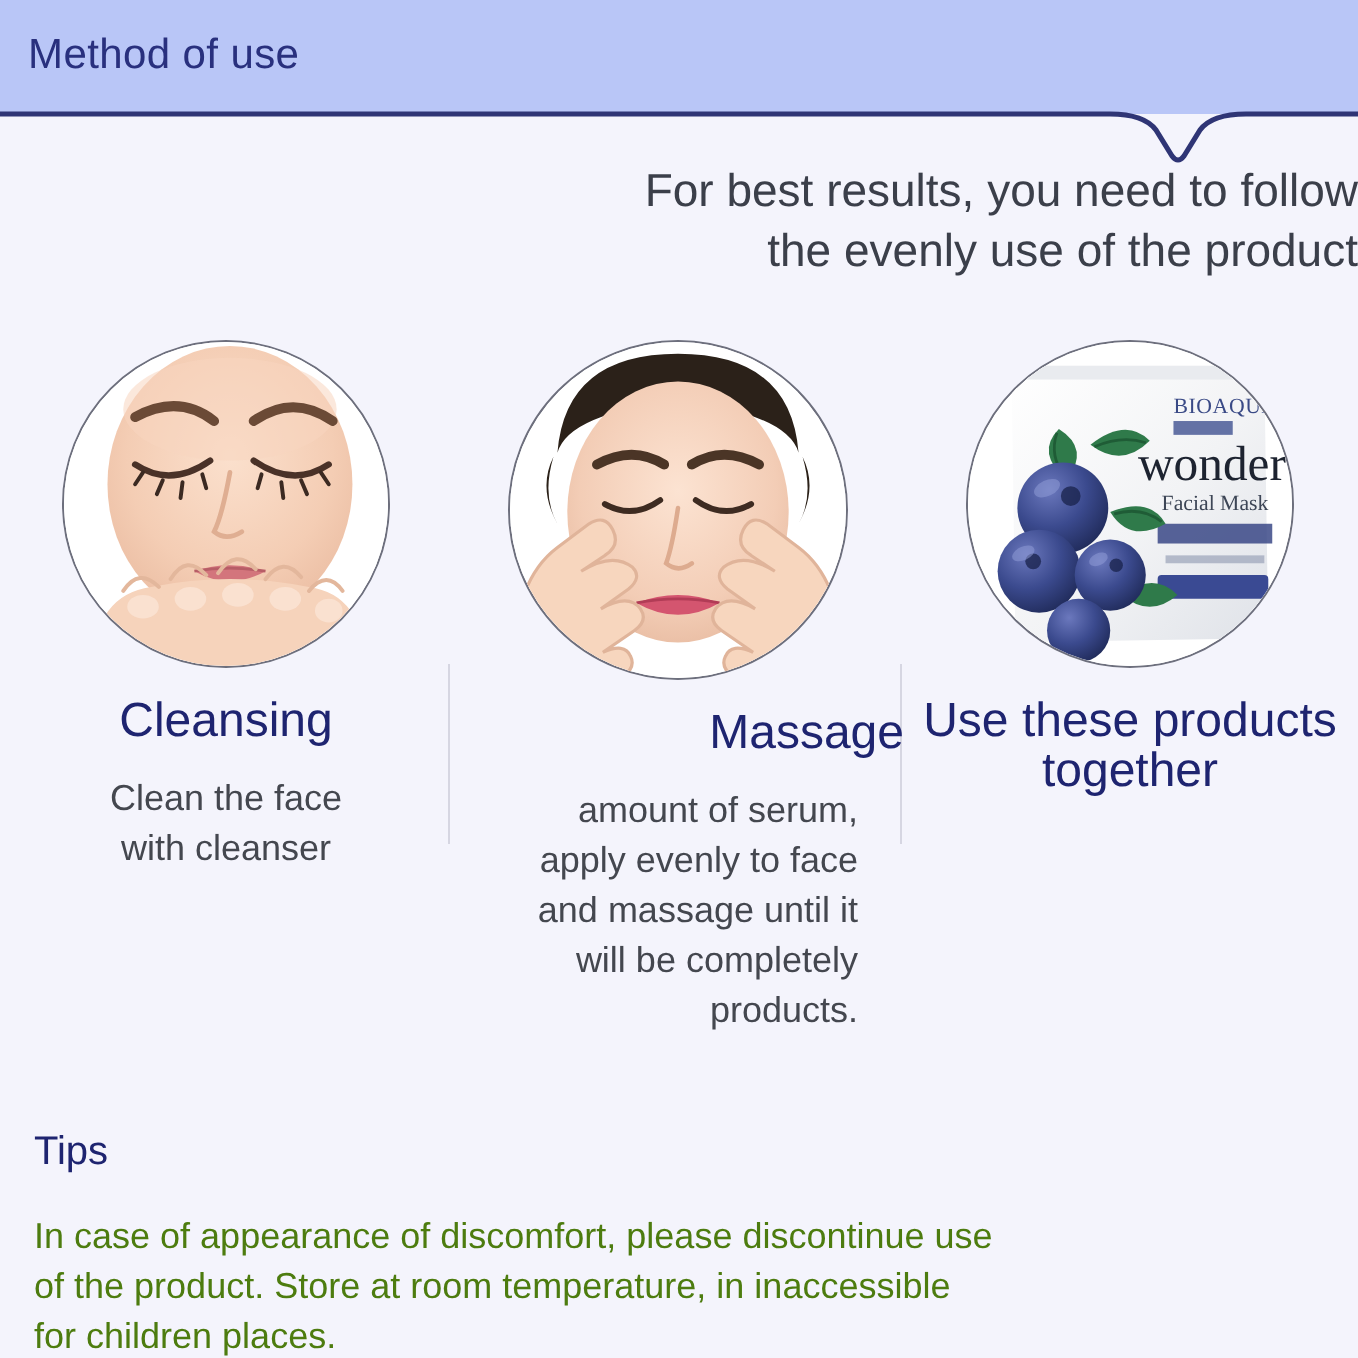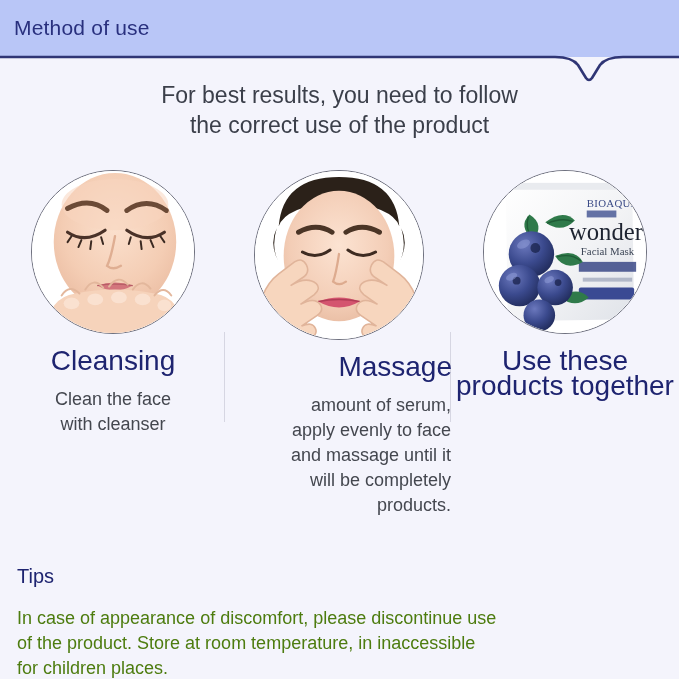--- a/index.html
+++ b/index.html
@@ -47,21 +47,21 @@
   .intro {
     position: absolute;
     left: 0;
     top: 80px;
     width: 679px;
     text-align: center;
     font-size: 23px;
     line-height: 30px;
     color: #3b3f4a;
   }
-  .intro span { display: block; }
+  .intro span { display: block; text-align: right; }
 
   
   .columns {
     position: absolute;
     left: 0;
     top: 170px;
     width: 679px;
     height: 390px;
   }
   .col {
@@ -93,30 +93,30 @@
     overflow: hidden;
     position: relative;
     border: 1px solid #6d6f7d;
     box-sizing: border-box;
     background: #ffffff;
   }
   .photo.wide { width: 170px; height: 170px; }
 
   .caption {
     margin-top: 14px;
-    font-size: 28px;
+    font-size: 24px;
     line-height: 25px;
     color: #1e2470;
   }
   .body-text {
     margin-top: 14px;
     font-size: 18px;
     line-height: 25px;
     color: #44474f;
-    padding: 0 1px;
+    padding: 0 23px;
   }
   .col-3 .body-text { padding: 0 4px; }
 
   
   .tips {
     position: absolute;
     left: 17px;
     top: 565px;
     width: 648px;
   }
@@ -140,21 +140,21 @@
 
 <div class="header-bar"></div>
 <div class="header-title">Method of use</div>
 
 <svg class="header-rule" viewBox="0 0 679 30" preserveAspectRatio="none">
   <path d="M0 2 L555 2 Q572 2 578 10 L586 23 Q589 27 592 23 L600 10 Q606 2 623 2 L679 2" fill="none" stroke="#2f3575" stroke-width="2.6" stroke-linecap="round" stroke-linejoin="round"></path>
 </svg>
 
 <div class="intro">
   <span>For best results, you need to follow</span>
-  <span>the correct use of the product</span>
+  <span>the evenly use of the product</span>
 </div>
 
 <div class="columns">
 
   <div class="divider divider-1"></div>
   <div class="divider divider-2"></div>
 
   <div class="col col-1">
     <div class="photo">
       <svg class="ph-svg" viewBox="0 0 164 164">

